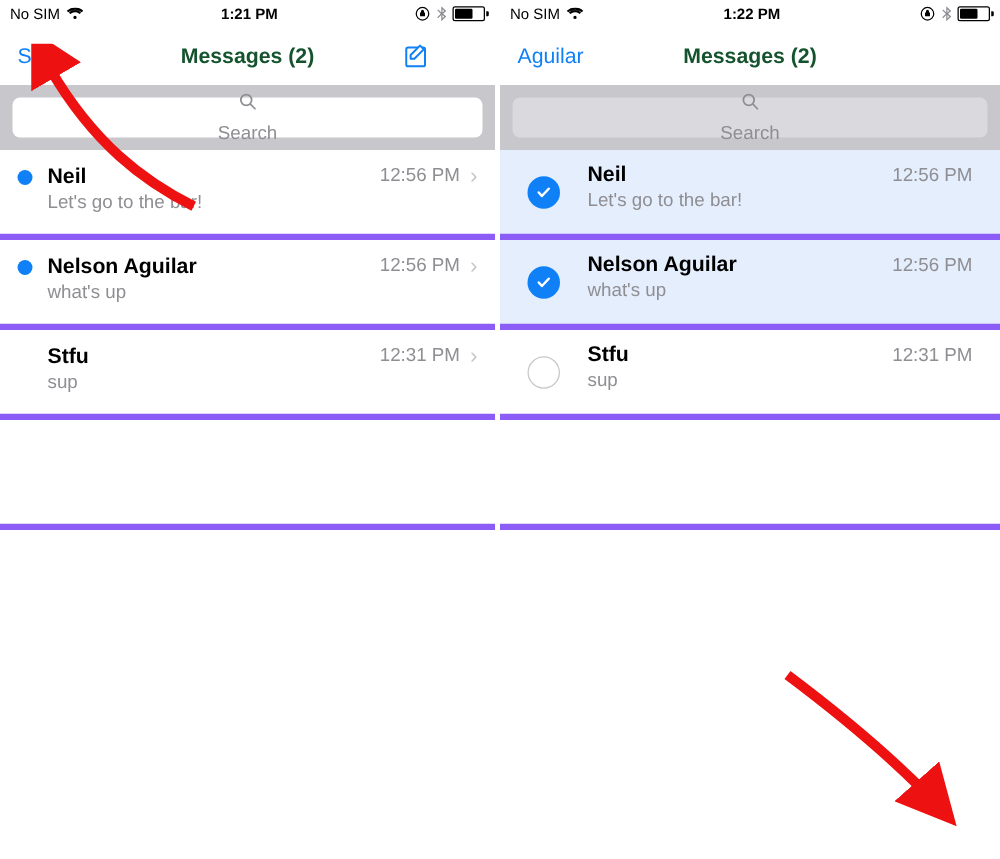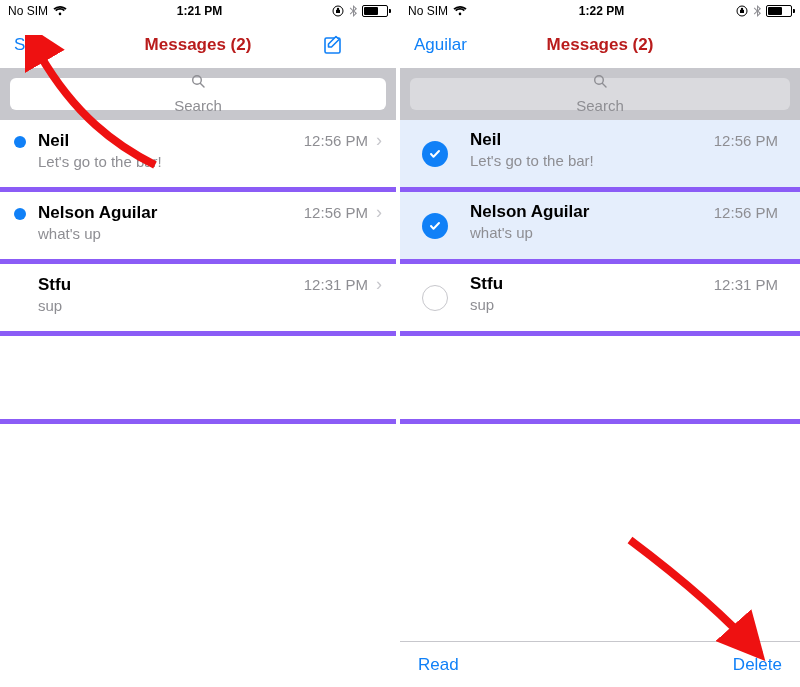--- a/index.html
+++ b/index.html
@@ -14,21 +14,21 @@
   .sb-center { font-weight: 600; }
   .wifi svg, .lock svg, .bt svg { display: block; }
   .battery { width: 26px; height: 12px; border: 1px solid #000; border-radius: 2px; position: relative; }
   .battery::after { content: ""; position: absolute; right: -4px; top: 3px; width: 2px; height: 4px; background: #000; border-radius: 0 1px 1px 0; }
   .battery .fill { position: absolute; left: 1px; top: 1px; bottom: 1px; width: 60%; background: #000; border-radius: 1px; }
 
   
   .navbar { height: 46px; display: flex; align-items: center; justify-content: space-between; padding: 0 14px; }
   .nav-left, .nav-right { font-size: 17px; color: #1080f7; min-width: 60px; }
   .nav-right { text-align: right; }
-  .nav-title { font-size: 17px; font-weight: 700; color: #b91c1c; }
+  .nav-title { font-size: 17px; font-weight: 700; color: #14532d; }
   .compose svg { display: block; }
 
   
   .searchwrap { background: #c7c7cc; padding: 10px; }
   .searchbox { height: 32px; border-radius: 6px; display: flex; align-items: center; justify-content: center; gap: 6px; font-size: 15px; background: #fff; flex-direction: column; }
   .searchbox.disabled { background: rgba(255,255,255,0.35); }
   .searchbox .mag { color: #8e8e93; }
   .searchbox .ph { color: #8e8e93; }
 
   
@@ -227,24 +227,20 @@
           <span class="sender">Stfu</span>
           <span class="time">12:31 PM</span>
 
         </div>
         <div class="preview">sup</div>
       </div>
       <div class="row" style="min-height:88px;"></div>
       <div class="row" style="min-height:88px;border-bottom:none;"></div>
     </div>
 
-    <div class="toolbar">
-      <span>Read</span>
-      <span>Delete</span>
-    </div>
   </div>
 
   <svg class="arrow" style="left:25px; top:35px;" width="150" height="140" viewBox="0 0 150 140">
     <defs>
         <marker id="ah1" markerWidth="6" markerHeight="6" refX="1" refY="3" orient="auto">
           <path d="M0,0 L6,3 L0,6 z" fill="#e11"></path>
         </marker>
       </defs>
     <path d="M130,130 C90,110 50,80 15,20" fill="none" stroke="#e11" stroke-width="8" marker-end="url(#ah1)"></path>
   </svg>

